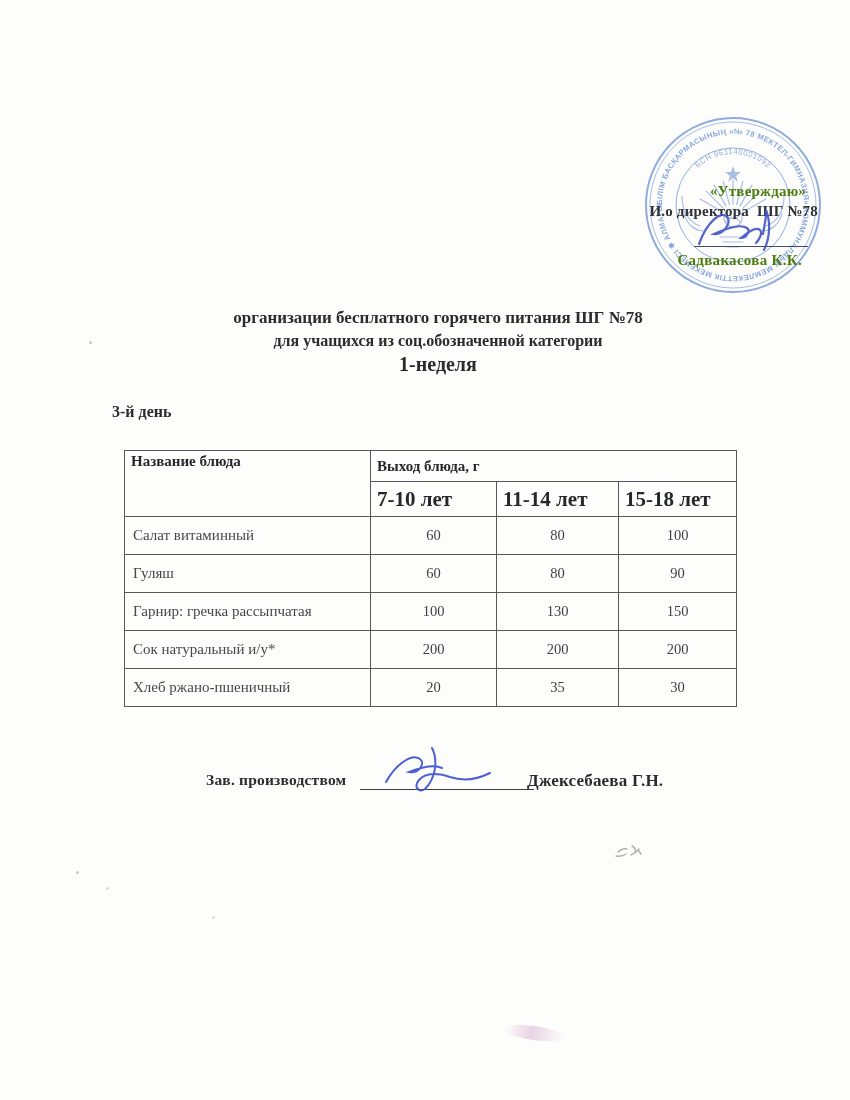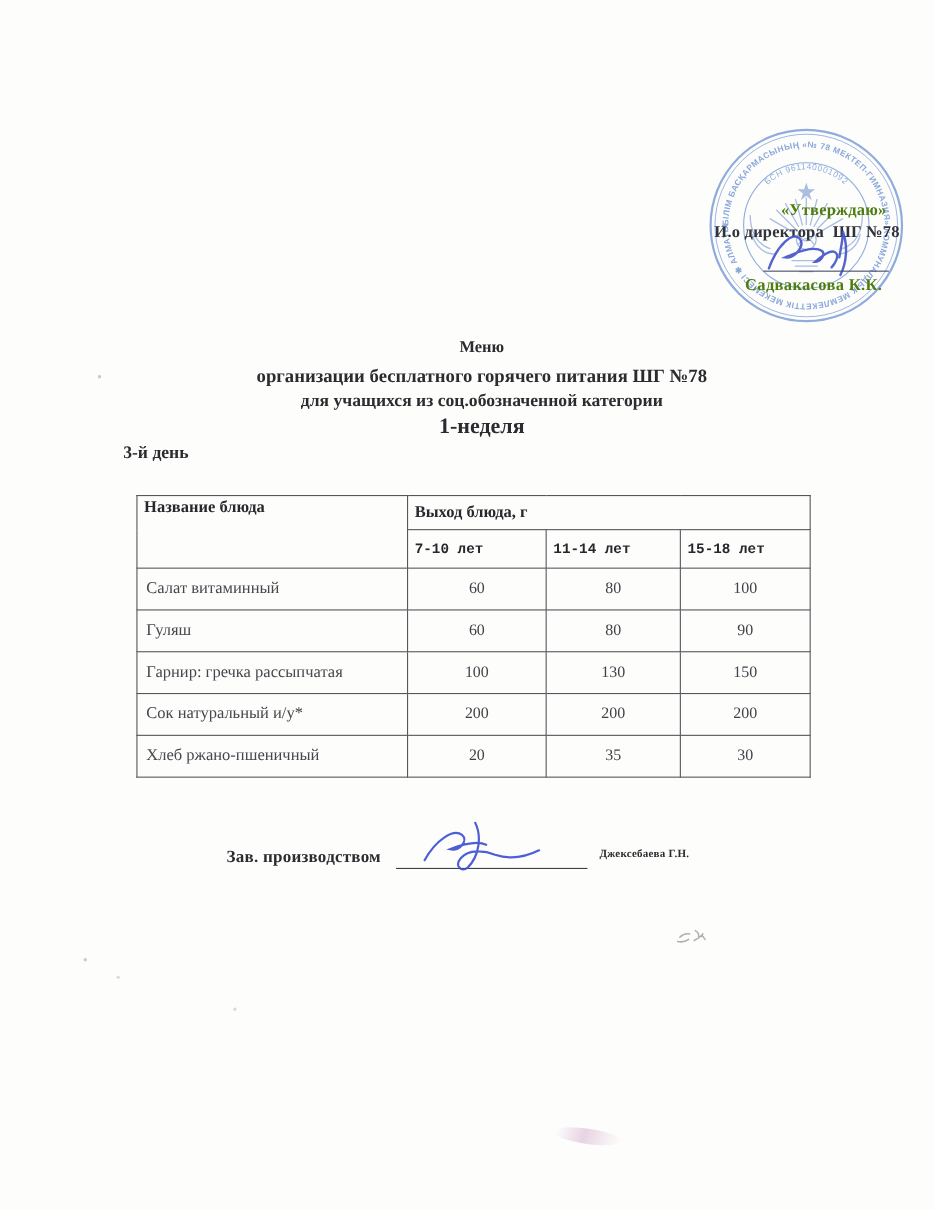--- a/index.html
+++ b/index.html
@@ -28,28 +28,28 @@
   table.menu{
     position:absolute;left:124px;top:450px;width:612px;
     border-collapse:collapse;table-layout:fixed;
     font-size:15px;
   }
   table.menu,table.menu th,table.menu td{border:1px solid #55575d;}
   table.menu{border:1.6px solid #46484e;padding-left:44px;}
   table.menu th{font-weight:bold;color:#27282d;text-align:left;padding:2px 6px;}
   th.name-h{vertical-align:top;padding:5px 8px;}
   th.group-h{text-align:center;height:26px;margin-left:20px;}
-  th.age-h{height:30px;padding-left:13px;font-size:13px;font-family:Liberation Mono, monospace;}
+  th.age-h{height:30px;padding-left:13px;font-size:21px;}
   td.dish{padding:4px 8px;height:29px;color:#45474c;}
   td.val{text-align:center;color:#3f4147;font-size:14.5px;}
   
   .footer-label{position:absolute;left:206px;top:771px;font-size:15.5px;font-weight:bold;letter-spacing:.2px;}
   .footer-line{position:absolute;left:360px;top:770px;width:174px;height:19px;border-bottom:1.5px solid #3c3e44;}
   .sig-footer{position:absolute;left:378px;top:742px;}
-  .footer-name{position:absolute;left:545px;top:771px;font-size:10px;font-weight:bold;letter-spacing:.2px;text-align:center;}
+  .footer-name{position:absolute;left:527px;top:771px;font-size:17px;font-weight:bold;letter-spacing:.2px;text-align:center;}
   
   .smudge{position:absolute;left:612px;top:836px;}
   .pink-smear{
     position:absolute;left:503px;top:1026px;width:62px;height:14px;
     background:linear-gradient(100deg,rgba(214,176,206,0) 5%,rgba(206,160,198,.45) 45%,rgba(220,190,214,.2) 80%,rgba(220,190,214,0));
     transform:rotate(8deg);border-radius:50%;
   }
   .speck{position:absolute;width:3px;height:3px;background:#8a8a8a;border-radius:50%;opacity:.45;}
 </style>
 </head>
@@ -103,21 +103,20 @@
   <svg class="sig-director" width="100" height="52" viewBox="0 0 100 52">
     <g fill="none" stroke="#4353c8" stroke-width="2.2" stroke-linecap="round" opacity="0.9">
       <path d="M6,40 C14,18 28,6 34,13 C39,19 30,31 21,30 C34,24 48,20 54,24 C58,27 53,34 48,34 C55,28 63,22 67,26 C70,29 66,36 63,39"></path>
       <path d="M70,30 C72,18 74,10 73,6 C77,16 78,32 71,46"></path>
     </g>
   </svg>
   <div class="sig-line-director"></div>
   <div class="approve-name">Садвакасова К.К.</div>
 
   <div class="titles">
-    <div class="t1">Меню</div>
     <div class="t2">организации бесплатного горячего питания ШГ №78</div>
     <div class="t3">для учащихся из соц.обозначенной категории</div>
     <div class="t4">1-неделя</div>
   </div>
   <div class="day">3-й день</div>
 
   <table class="menu">
     <colgroup>
       <col style="width:246px">
         <col style="width:126px">

